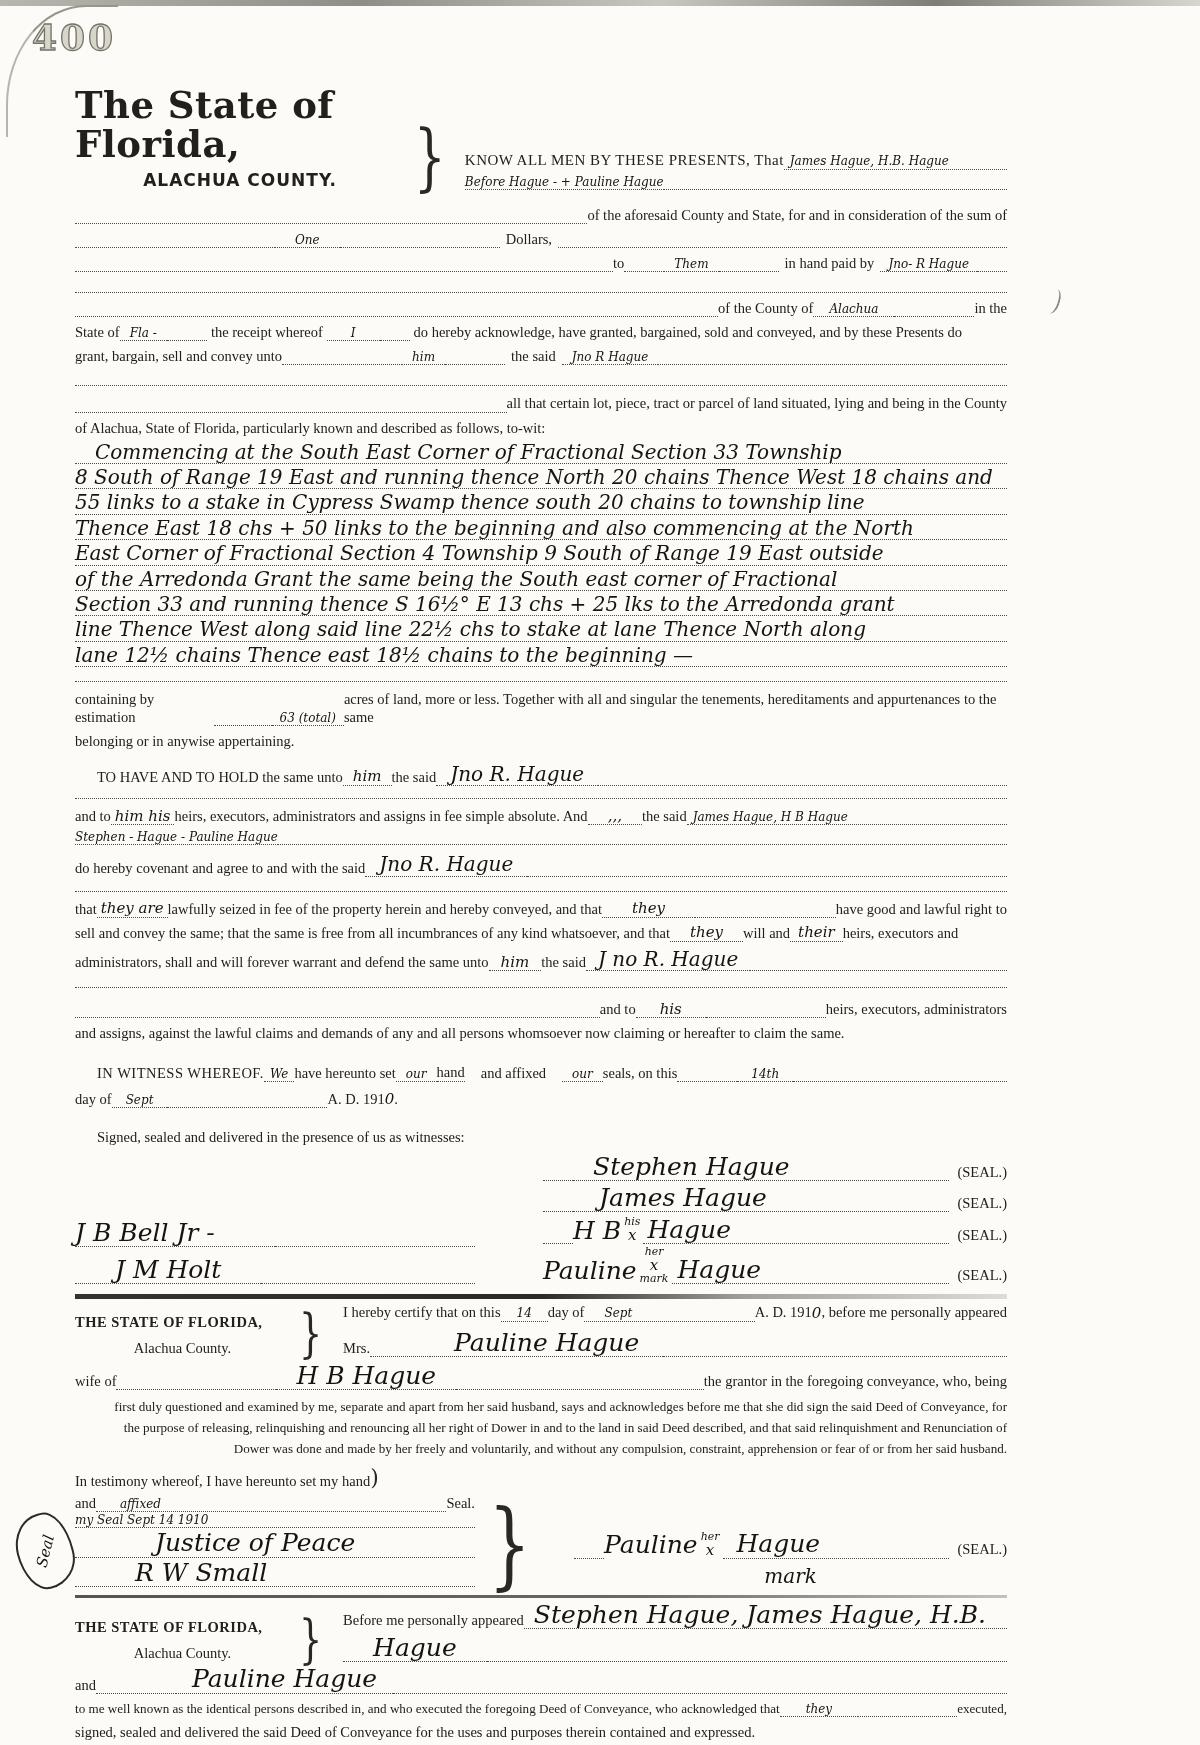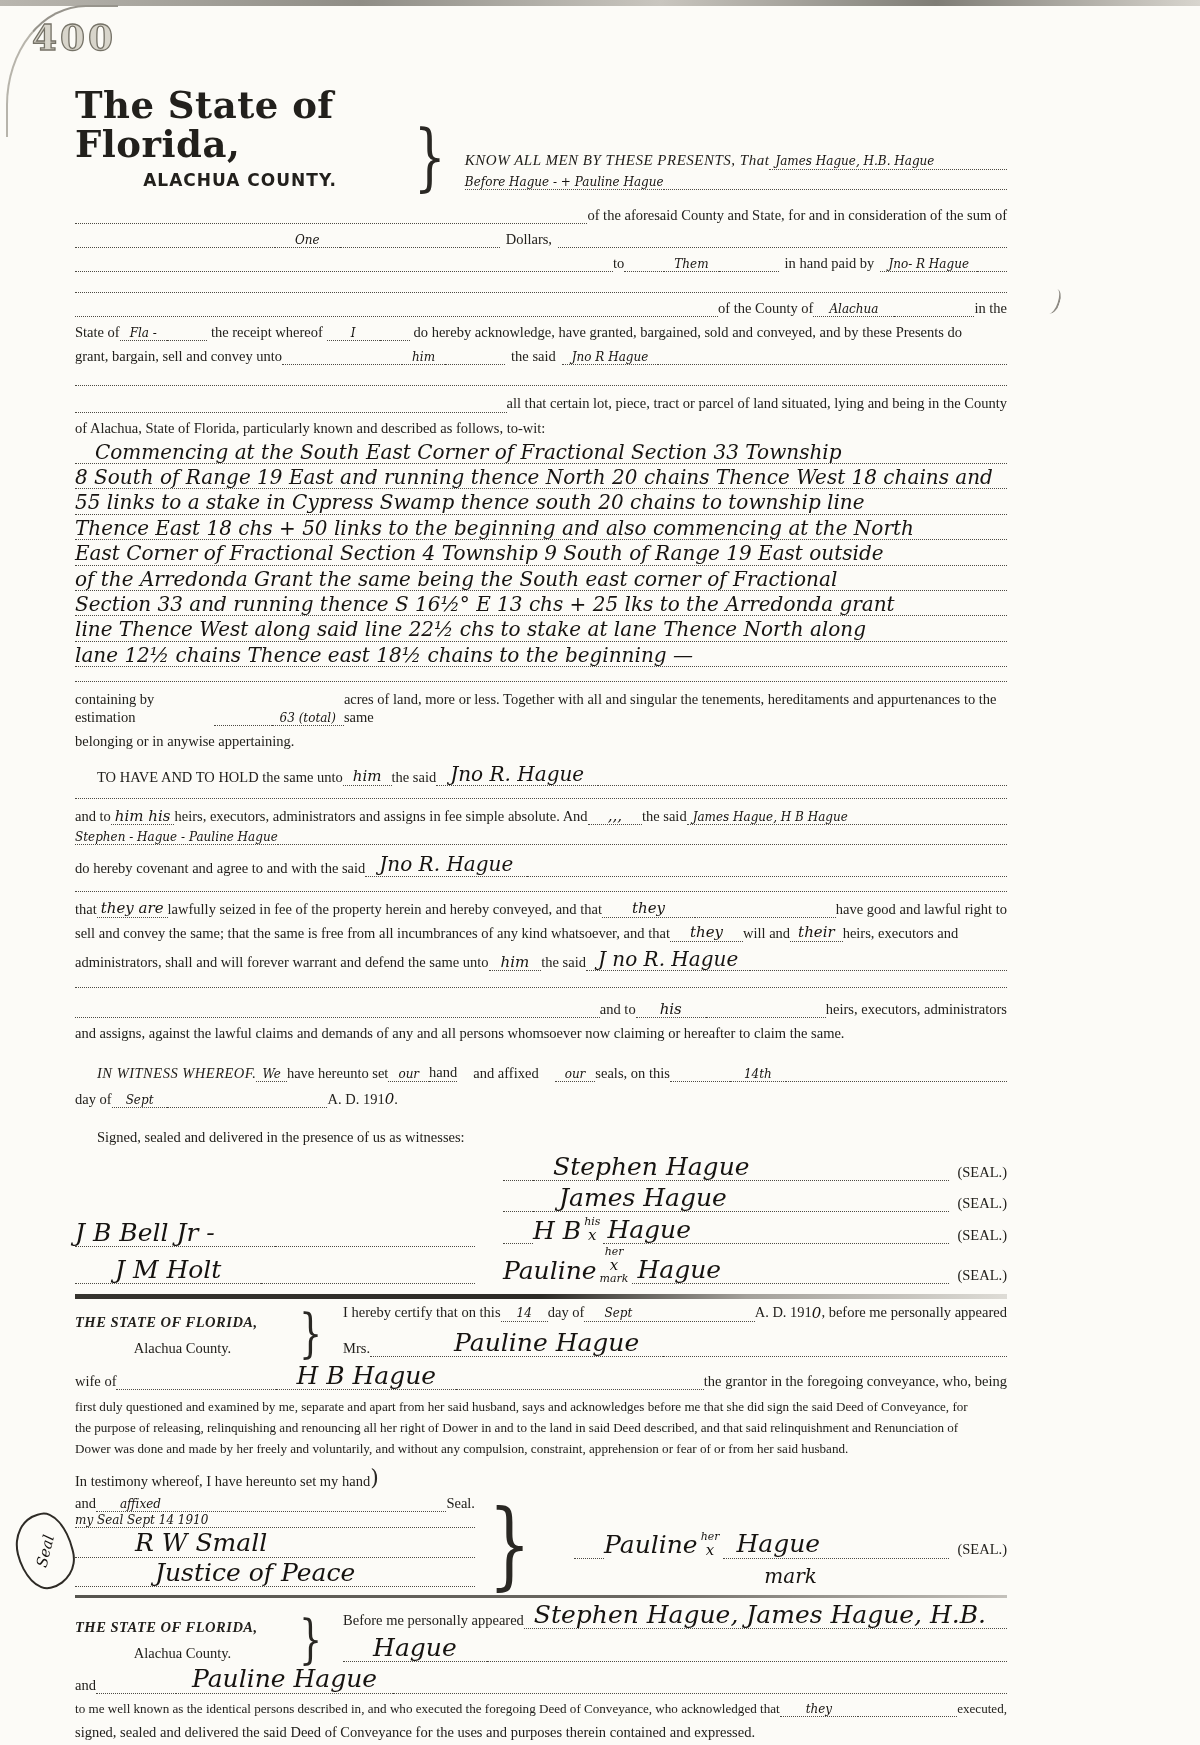--- a/index.html
+++ b/index.html
@@ -14,22 +14,22 @@
   .artifact{position:absolute;top:288px;left:1046px;width:12px;height:26px;border-right:2px solid #8e8b84;
         border-radius:50%;transform:rotate(18deg);}
   .content{position:absolute;left:75px;top:86px;width:932px;}
   .row{display:flex;align-items:flex-end;}
   .dots{border-bottom:1.6px dotted #4d4a43;}
   .grow{flex:1 1 auto;min-width:8px;}
   i.fill{display:block;height:0;}
   .w30{width:30px}.w40{width:40px}.w60{width:60px}.w80{width:80px}
   .w120{width:120px}.w160{width:160px}.w200{width:200px}
   .p{font-size:14.5px;line-height:1.25;}
-  .p-sm{font-size:13.1px;line-height:1.3;}
-  .caps{letter-spacing:.5px;font-style:italic;}
+  .p-sm{font-size:13.1px;line-height:1.3;text-align:right;}
+  .caps{letter-spacing:.5px;}
   .bold{font-weight:bold;}
   .hw{font-family:"DejaVu Serif",serif;font-style:italic;color:#161310;white-space:nowrap;}
   .hw-xl{font-size:25px;line-height:1.05;}
   .hw-lg{font-size:20px;line-height:1.12;}
   .hw-md{font-size:12px;line-height:1.1;}
   .hw-sm{font-size:15px;line-height:1.1;}
   .hw-xs{font-size:11px;line-height:1;}
   .head-title{font-family:"DejaVu Serif",serif;font-weight:bold;font-size:37px;line-height:1.05;letter-spacing:.5px;}
   .head-county{font-family:"DejaVu Sans",sans-serif;font-weight:bold;font-size:17px;letter-spacing:1px;text-align:center;margin-top:6px;}
   .brace{font-family:"DejaVu Serif",serif;color:#2a2824;}
@@ -272,21 +272,21 @@
       <div style="width:400px">
         <div class="row mt6">
           <span class="hw hw-xl dots" style="padding-right:60px">J B Bell Jr -</span>
           <i class="fill dots grow"></i>
         </div>
         <div class="row" style="margin-top:10px">
           <span class="hw hw-xl dots" style="padding:0 40px">J M Holt</span>
           <i class="fill dots grow"></i>
         </div>
       </div>
-      <div class="grow" style="margin-left:28px">
+      <div class="grow" style="margin-left:68px">
         <div class="row">
           <i class="fill dots w30"></i>
           <span class="hw hw-xl dots grow" style="padding-left:20px">Stephen Hague</span>
           <span class="p" style="padding-left:8px">(SEAL.)</span>
         </div>
         <div class="row mt4">
           <i class="fill dots w30"></i>
           <span class="hw hw-xl dots grow" style="padding-left:26px">James Hague</span>
           <span class="p" style="padding-left:8px">(SEAL.)</span>
         </div>
@@ -362,24 +362,24 @@
           </div>
           <div class="row mt4">
             <span class="p">and</span>
             <span class="hw hw-md dots grow" style="padding:0 24px">affixed</span>
             <span class="p">Seal.</span>
           </div>
           <div class="row mt2">
             <span class="hw hw-md dots grow">my Seal Sept 14 1910</span>
           </div>
           <div class="row mt2">
+            <span class="hw hw-xl dots grow" style="padding-left:80px">Justice of Peace</span>
+          </div>
+          <div class="row mt2">
             <span class="hw hw-xl dots grow" style="padding-left:60px">R W Small</span>
-          </div>
-          <div class="row mt2">
-            <span class="hw hw-xl dots grow" style="padding-left:80px">Justice of Peace</span>
           </div>
         </div>
         <div class="brace brace-md" style="font-size:96px">}</div>
         <div class="grow" style="margin-left:30px;padding-top:34px">
           <div class="row">
             <i class="fill dots w30"></i>
             <span class="hw hw-xl">Pauline</span>
             <span class="markx">
               <span class="hw hw-xs">her</span>
               <span class="hw hw-sm">x</span>

